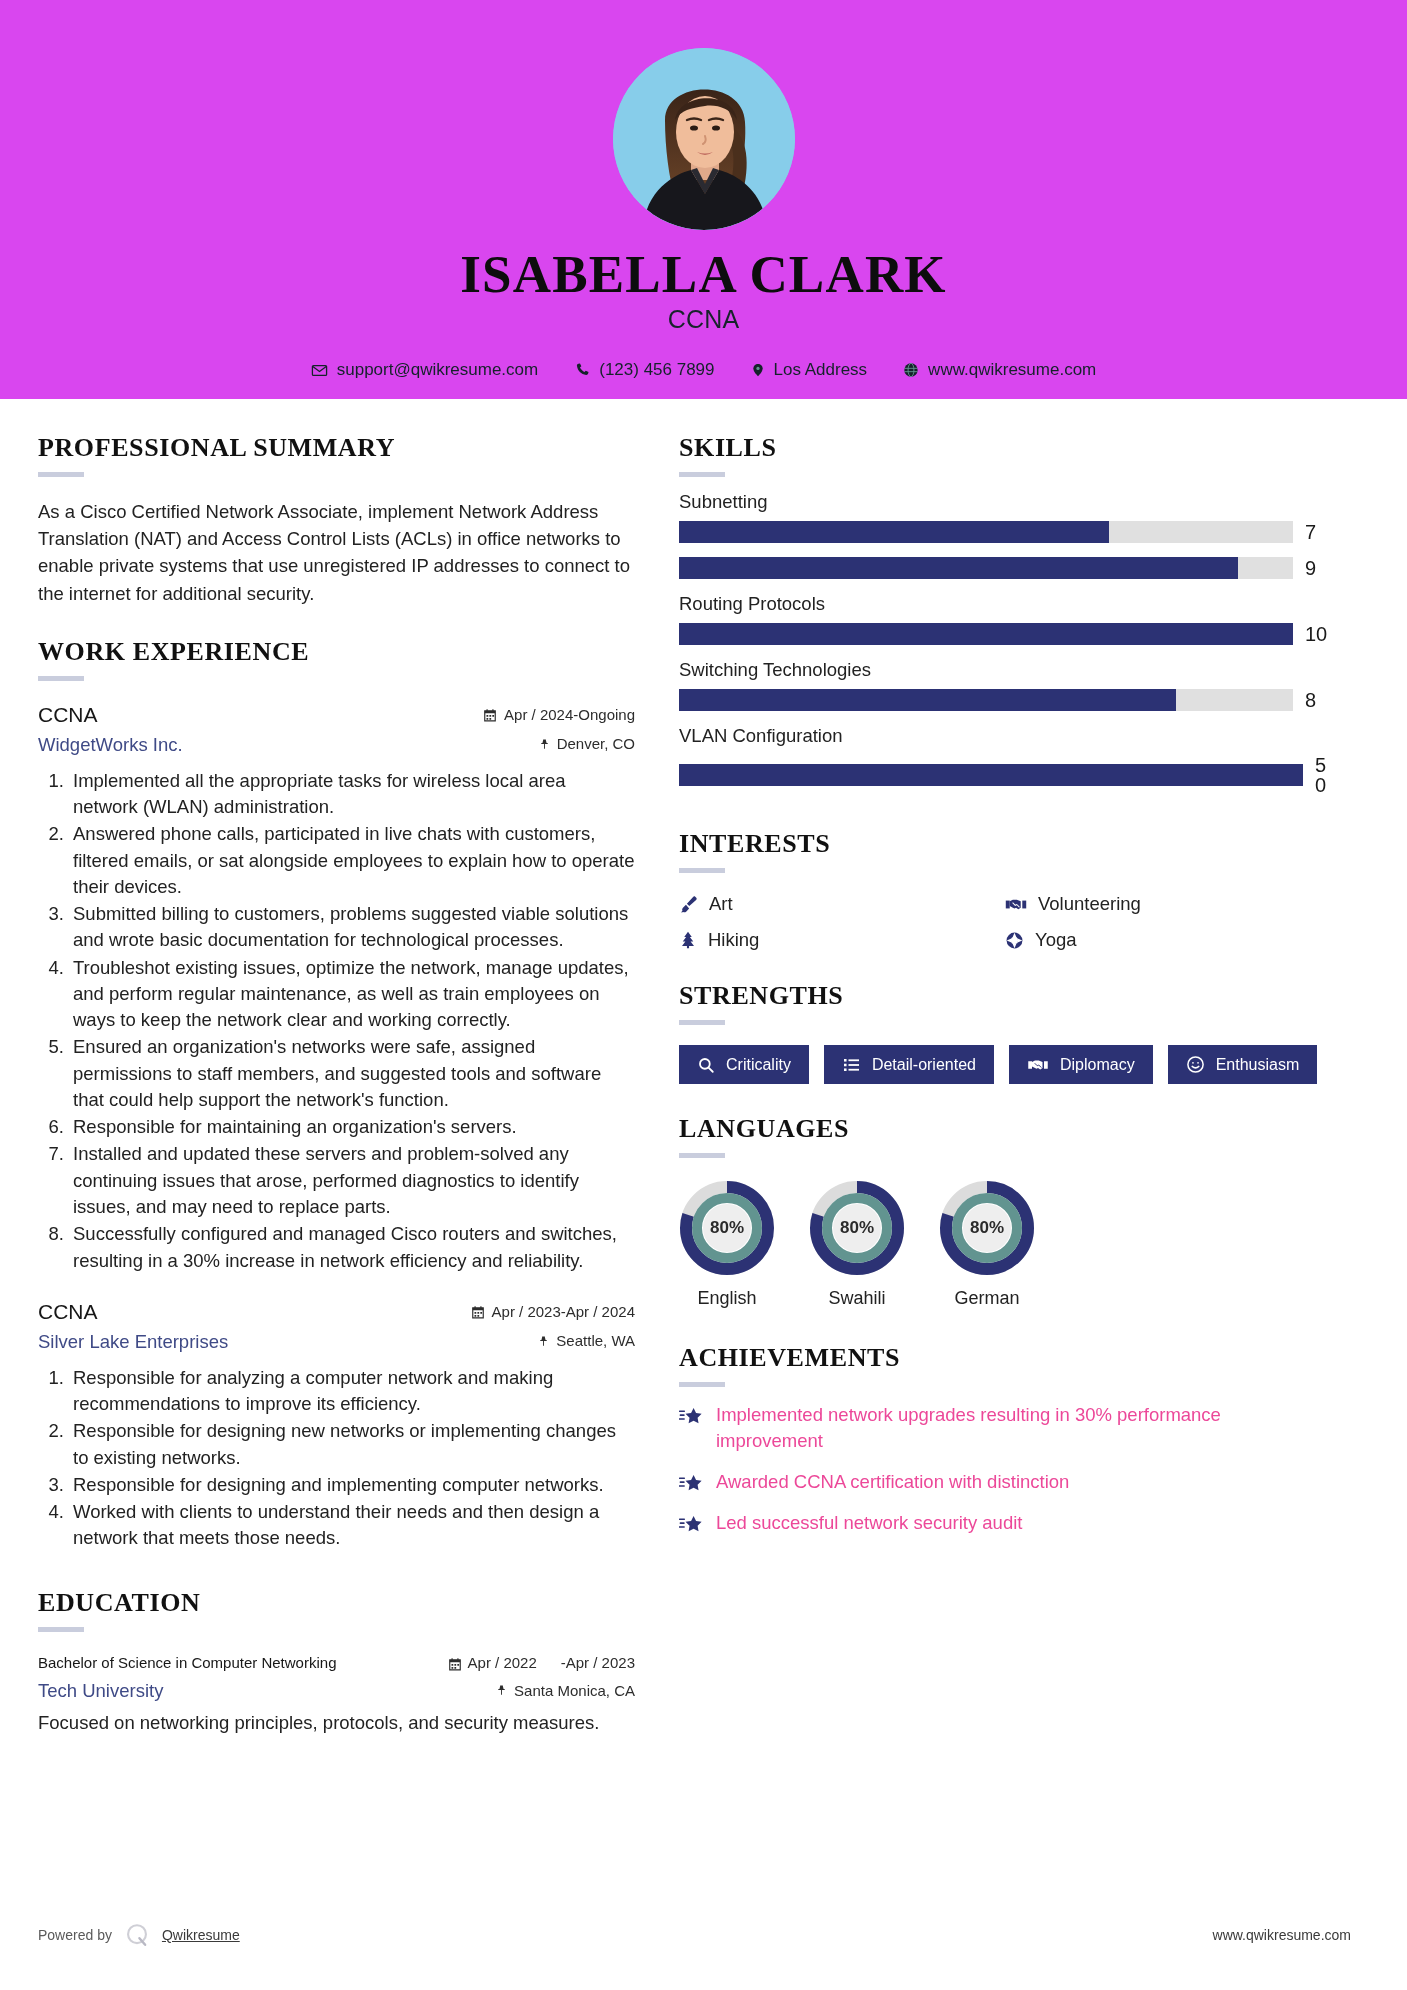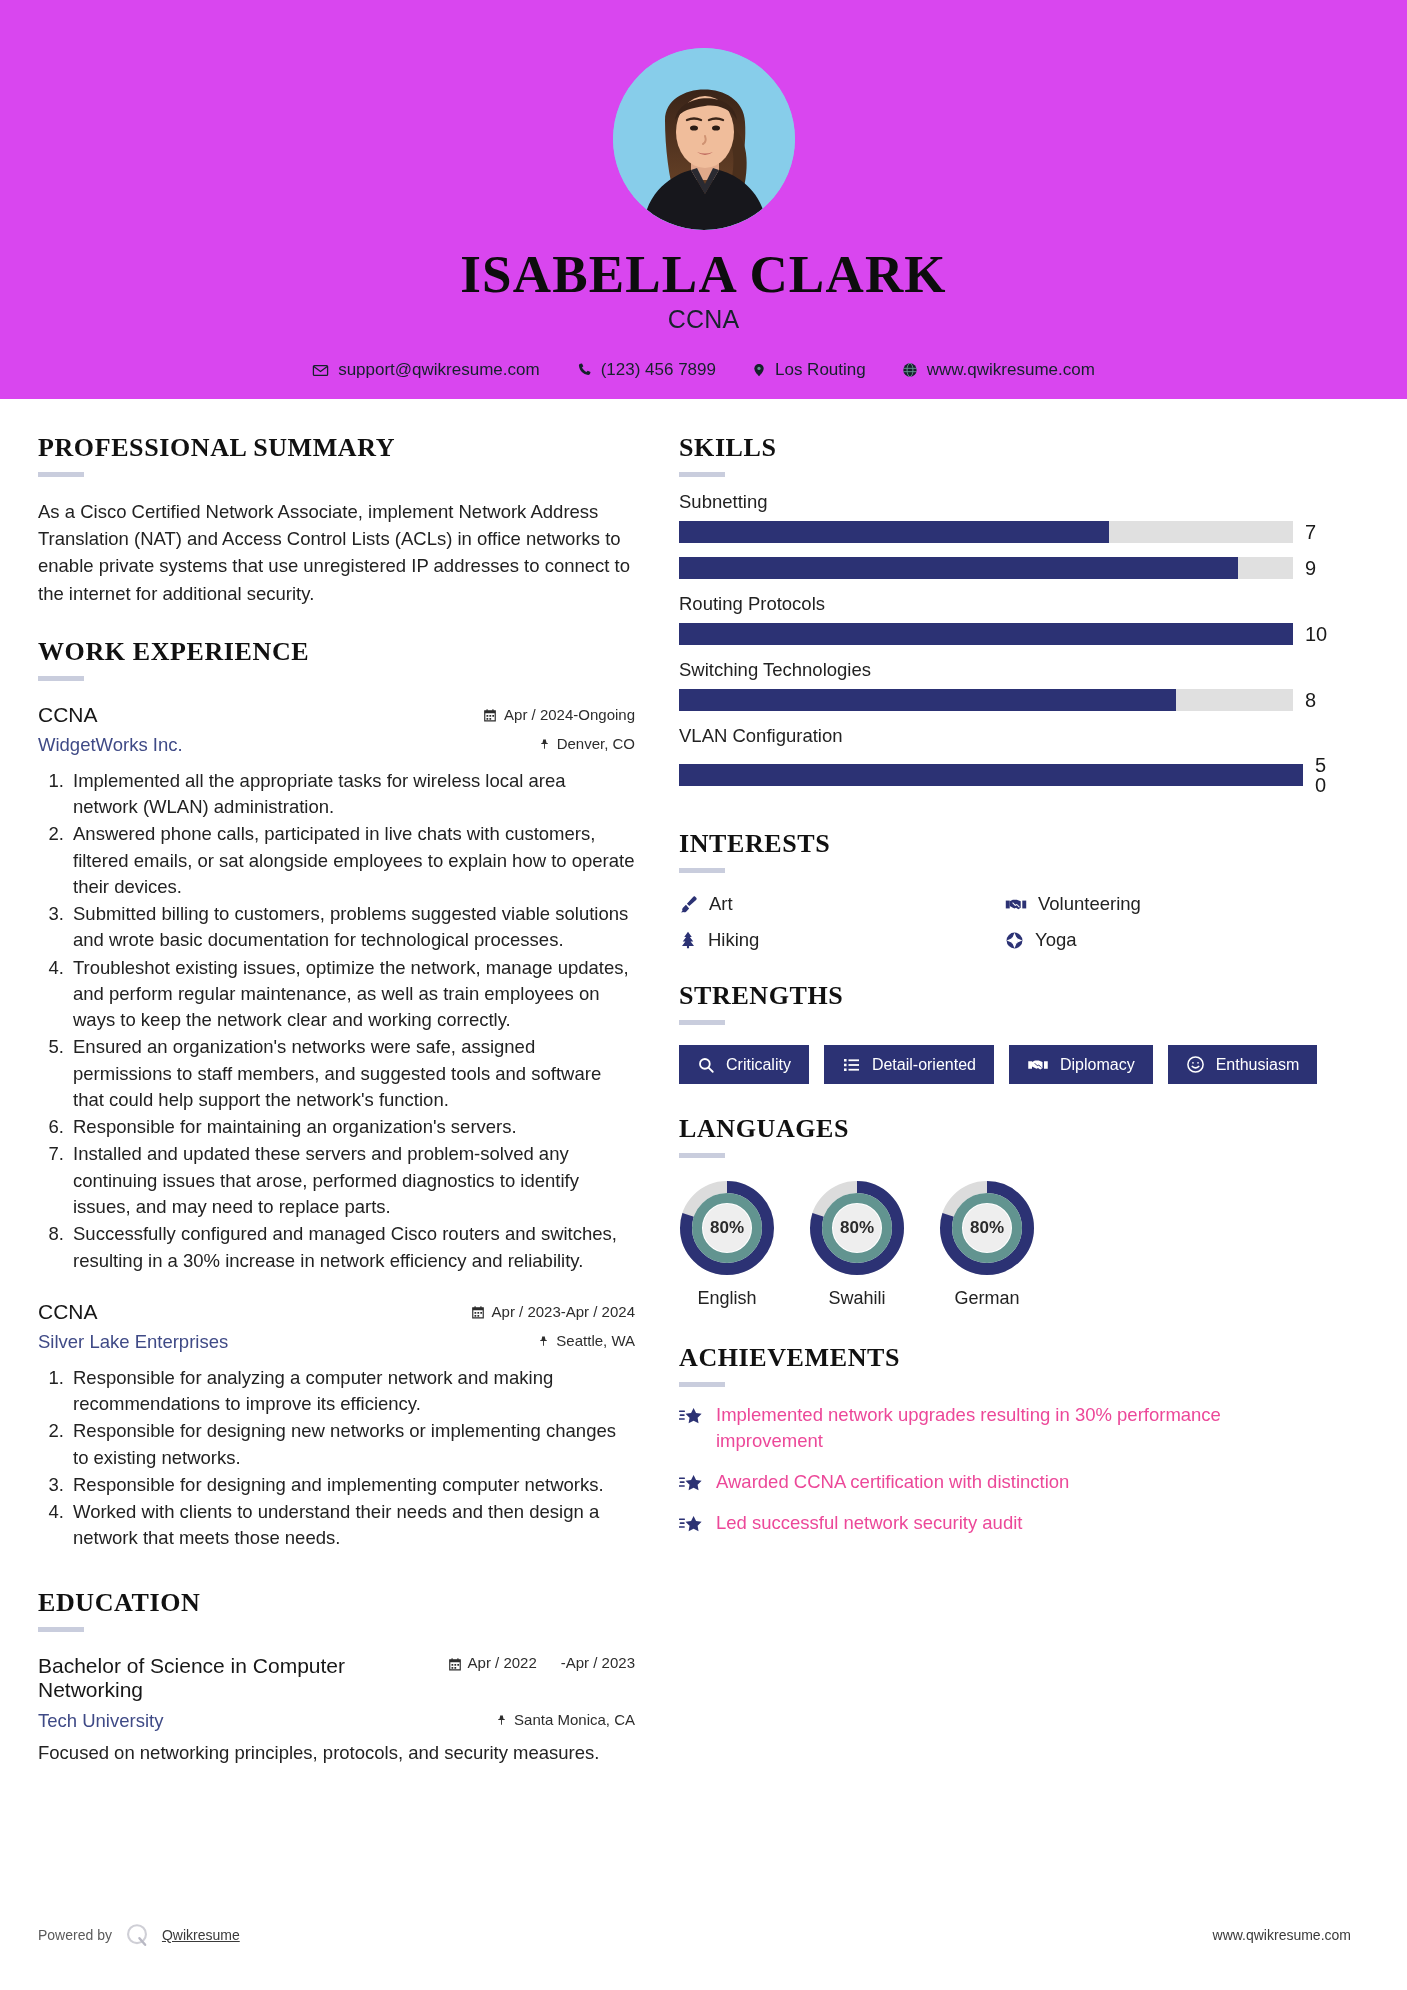--- a/index.html
+++ b/index.html
@@ -96,21 +96,21 @@
     font-size: 18.5px;
     line-height: 1.42;
     color: #222;
     margin-bottom: 1px;
     padding-left: 4px;
   }
 
   
   .edu { margin-top: 22px; display: block; }
   .edu-top { display: flex; justify-content: space-between; align-items: flex-start; }
-  .edu-degree { font-size: 21px; color: #171717; line-height: 1.15; max-width: 380px; }
+  .edu-degree { font-size: 15px; color: #171717; line-height: 1.15; max-width: 380px; }
   .edu-dates { display: flex; align-items: flex-start; gap: 24px; font-size: 15px; color: #2d2d2d; }
   .edu-date-block { display: flex; align-items: flex-start; gap: 6px; line-height: 1.25; }
   .edu-date-txt { display: block; }
   .edu-row2 { display: flex; justify-content: space-between; align-items: baseline; margin-top: 8px; }
   .edu-school { font-size: 18.5px; color: #3f4a86; }
   .edu-desc { font-size: 18.5px; color: #222; margin-top: 8px; line-height: 1.4; }
 
   
   .skill { margin-top: 14px; }
   .skill-name { font-size: 18.5px; color: #222; margin-bottom: 8px; }
@@ -223,21 +223,21 @@
         <svg width="16" height="16" viewBox="0 0 24 24" fill="#15222a">
           <path d="M6.6 2.8 L9 2.2 L11 6.4 L9 8.3 C10 10.8 13.2 14 15.7 15 L17.6 13 L21.8 15 L21.2 17.4 C20.9 18.8 19.6 19.8 18.2 19.6 C10.6 18.6 5.4 13.4 4.4 5.8 C4.2 4.4 5.2 3.1 6.6 2.8Z"></path>
         </svg>
         <span>(123) 456 7899</span>
       </div>
       <div class="contact-item">
         <svg width="14" height="18" viewBox="0 0 24 24" fill="#15222a">
           <path d="M12 1.5 C7.6 1.5 4 5.1 4 9.5 C4 15.6 12 22.5 12 22.5 C12 22.5 20 15.6 20 9.5 C20 5.1 16.4 1.5 12 1.5Z"></path>
           <circle cx="12" cy="9.3" r="2.8" fill="#629490"></circle>
         </svg>
-        <span>Los Routing</span>
+        <span>Los Address</span>
       </div>
       <div class="contact-item">
         <svg width="16" height="16" viewBox="0 0 24 24" fill="#15222a">
           <circle cx="12" cy="12" r="10"></circle>
           <ellipse cx="12" cy="12" rx="4.4" ry="10" fill="none" stroke="#629490" stroke-width="1.4"></ellipse>
           <path d="M2.2 9.5 H21.8 M2.2 14.5 H21.8" stroke="#629490" stroke-width="1.4"></path>
         </svg>
         <span>www.qwikresume.com</span>
       </div>
     </div>

